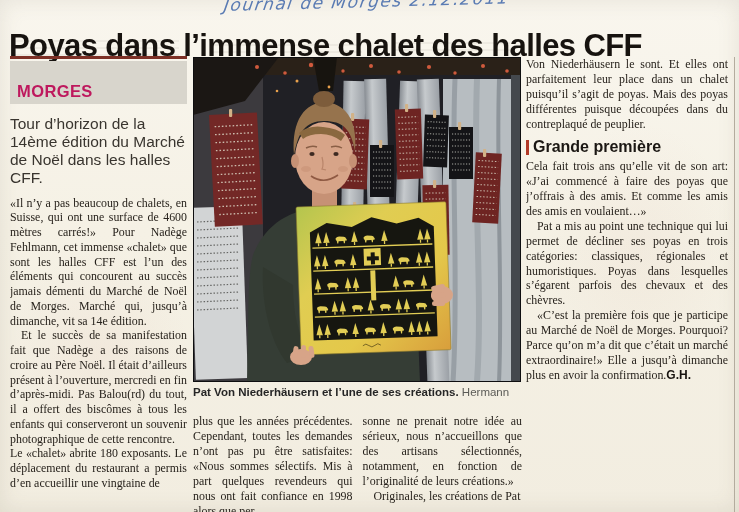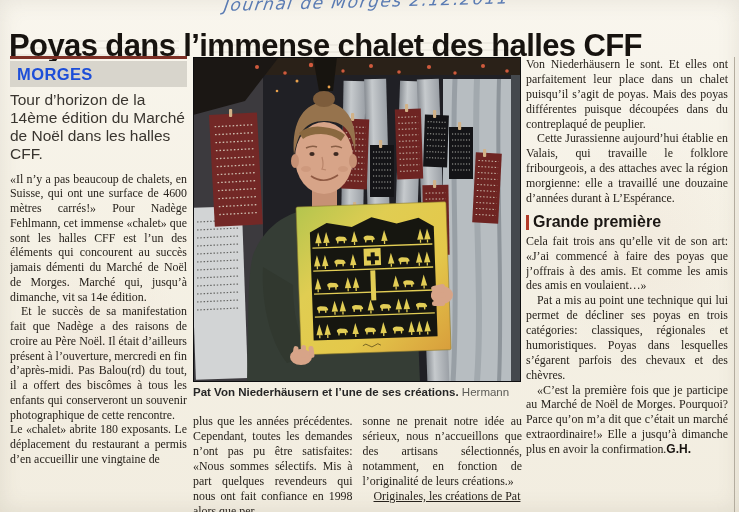--- a/index.html
+++ b/index.html
@@ -34,25 +34,25 @@
   .headline {
     position:absolute; left:9px; top:9px; width:715px;
     font:700 31px/1.05 "Liberation Sans", sans-serif;
     color:#17130f; letter-spacing:-.6px;
   }
 
   
   .col-left { position:absolute; left:10px; top:56px; width:177px; height:456px; overflow:hidden; }
   .kicker-rule { height:3px; background:#7d3026; margin-bottom:2px; }
   .kicker {
-    background:#d8d5cc; color:#1d4ed8; padding:5px 7px 4px;
+    background:#d8d5cc; color:#be185d; padding:22px 7px 4px;
     font:700 16.5px/1 "Liberation Sans", sans-serif; letter-spacing:.4px;
   }
   .lede {
-    margin-top:4px; font:400 15.5px/1.18 "Liberation Sans", sans-serif;
+    margin-top:11px; font:400 15.5px/1.18 "Liberation Sans", sans-serif;
     color:#39352f;
   }
   .bodytext p {
     margin:0; font:400 11.9px/1.24 "Liberation Serif", serif;
     color:#27221c; text-align:justify;
   }
   .bodytext p.first { margin-top:8px; }
   .bodytext p.indent { text-indent:11px; }
   .sec-header { display:flex; align-items:flex-end; gap:4px; margin:7px 0 3px; }
   .sec-bar { width:3px; height:15px; background:#b23a28; flex:0 0 auto; }
@@ -61,21 +61,21 @@
   
   .photo-wrap { position:absolute; left:193px; top:57px; width:317px; }
   .photo-frame { width:328px; height:325px; background:#1d1d22; overflow:hidden; }
   .caption { margin:3px 0 0; font:700 11.5px/1.25 "Liberation Sans", sans-serif; color:#262626; }
   .caption .credit { font-weight:400; color:#5b5b57; }
 
   
   .mid-cols { position:absolute; left:193px; top:414px; width:329px; height:98px; overflow:hidden; display:flex; gap:10px; }
   .mid-col { flex:1; }
   .mid-col p { margin:0; font:400 11.9px/1.26 "Liberation Serif", serif; color:#27221c; text-align:justify; }
-  .mid-col p.indent { text-indent:11px;text-decoration:underline; }
+  .mid-col p.indent { text-indent:11px; }
 
   
   .col-right {
     position:absolute; left:526px; top:57px; width:209px; height:455px; overflow:hidden;
     border-right:1px solid #b3ac9e; padding-right:6px;
   }
   .col-right p { margin:0; font:400 11.9px/1.25 "Liberation Serif", serif; color:#27221c; text-align:justify; }
   .col-right p.indent { text-indent:11px; }
   .col-right .sec-header { margin:8px 0 4px; }
   .byline { font:700 12px "Liberation Sans", sans-serif; color:#17130f;margin-top:44px; }
@@ -353,21 +353,20 @@
       <p>plus que les années précédentes. Cependant, toutes les demandes n’ont pas pu être satisfaites: «Nous sommes sélectifs. Mis à part quelques revendeurs qui nous ont fait confiance en 1998 alors que per-</p>
     </div>
     <div class="mid-col">
       <p>sonne ne prenait notre idée au sérieux, nous n’accueillons que des artisans sélectionnés, notamment, en fonction de l’originalité de leurs créations.»</p>
       <p class="indent">Originales, les créations de Pat</p>
     </div>
   </div>
 
   <div class="col-right">
     <p>Von Niederhäusern le sont. Et elles ont parfaitement leur place dans un chalet puisqu’il s’agit de poyas. Mais des poyas différentes puisque découpées dans du contreplaqué de peuplier.</p>
-    <p class="indent">Cette Jurassienne aujourd’hui établie en Valais, qui travaille le folklore fribourgeois, a des attaches avec la région morgienne: elle a travaillé une douzaine d’années durant à L’Espérance.</p>
     <div class="sec-header">
       <span class="sec-bar"></span>
       <span class="sec-title">Grande première</span>
     </div>
     <p>Cela fait trois ans qu’elle vit de son art: «J’ai commencé à faire des poyas que j’offrais à des amis. Et comme les amis des amis en voulaient…»</p>
     <p class="indent">Pat a mis au point une technique qui lui permet de décliner ses poyas en trois catégories: classiques, régionales et humoristiques. Poyas dans lesquelles s’égarent parfois des chevaux et des chèvres.</p>
     <p class="indent">
       <span>«C’est la première fois que je participe au Marché de Noël de Morges. Pourquoi? Parce qu’on m’a dit que c’était un marché extraordinaire!» Elle a jusqu’à dimanche plus en avoir la confirmation.</span><span class="byline">G.H.</span>
     </p>
   </div>

